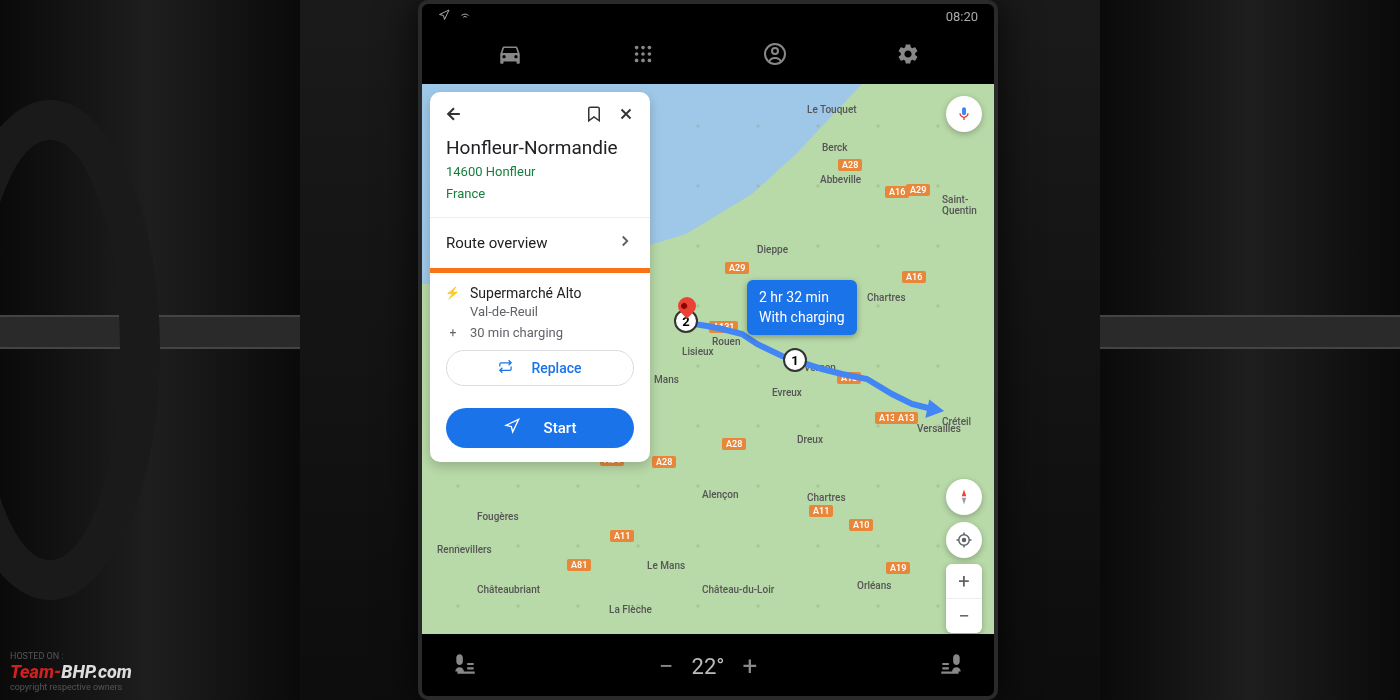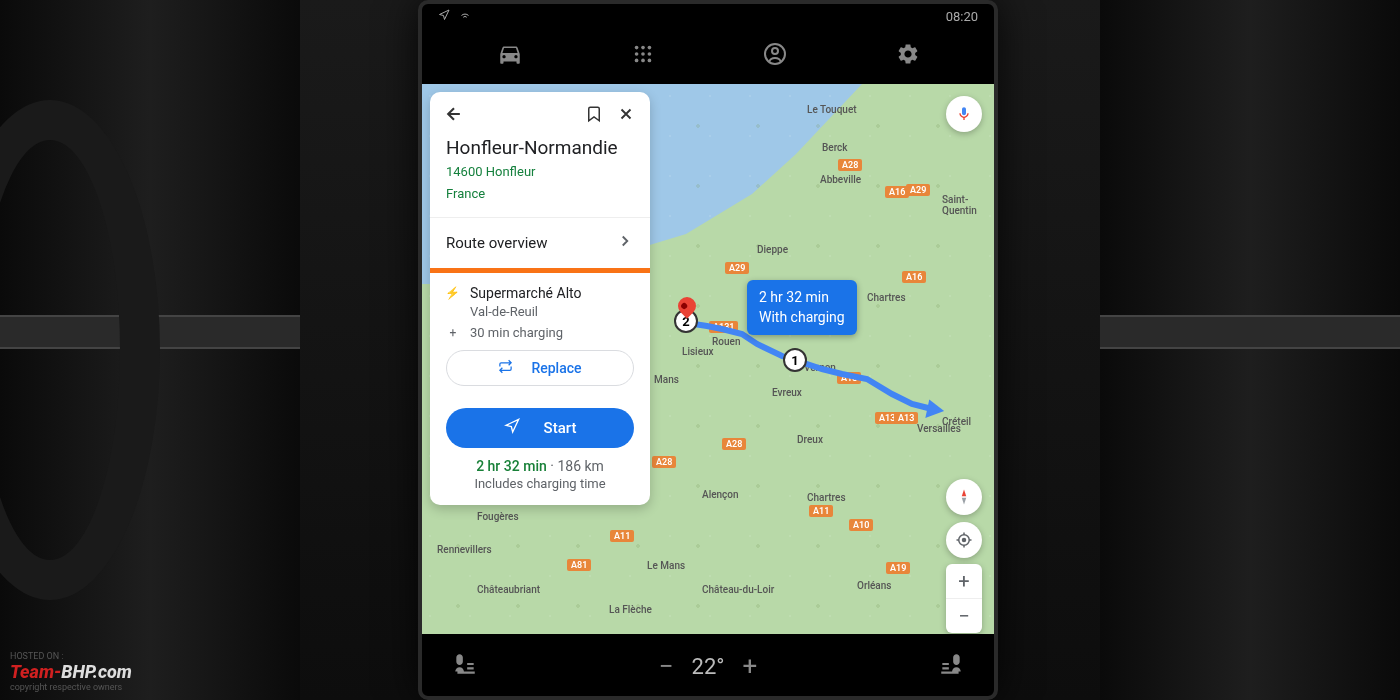--- a/index.html
+++ b/index.html
@@ -252,26 +252,20 @@
         </div>
         <div class="start-section">
           <button class="start-btn">
             <span>
               <svg width="16" height="16" viewBox="0 0 24 24" fill="none" stroke="white" stroke-width="2">
                   <path d="M3 11l19-9-9 19-2-8-8-2z"></path>
                 </svg>
             </span>
             <span>Start</span>
           </button>
-          <div class="trip-summary">
-            <span class="trip-time">2 hr 32 min</span>
-            <span class="trip-dist"> · </span>
-            <span class="trip-dist">186 km</span>
-            <div class="trip-note">Includes charging time</div>
-          </div>
         </div>
       </div>
 
       <div class="map-fab voice-fab">
         <svg width="16" height="16" viewBox="0 0 24 24">
             <path fill="#4285f4" d="M12 14c1.66 0 3-1.34 3-3V5c0-1.66-1.34-3-3-3S9 3.34 9 5v6c0 1.66 1.34 3 3 3z"></path>
             <path fill="#ea4335" d="M17 11c0 2.76-2.24 5-5 5s-5-2.24-5-5H5c0 3.53 2.61 6.43 6 6.92V21h2v-3.08c3.39-.49 6-3.39 6-6.92h-2z"></path>
           </svg>
       </div>
       <div class="map-fab compass-fab">

